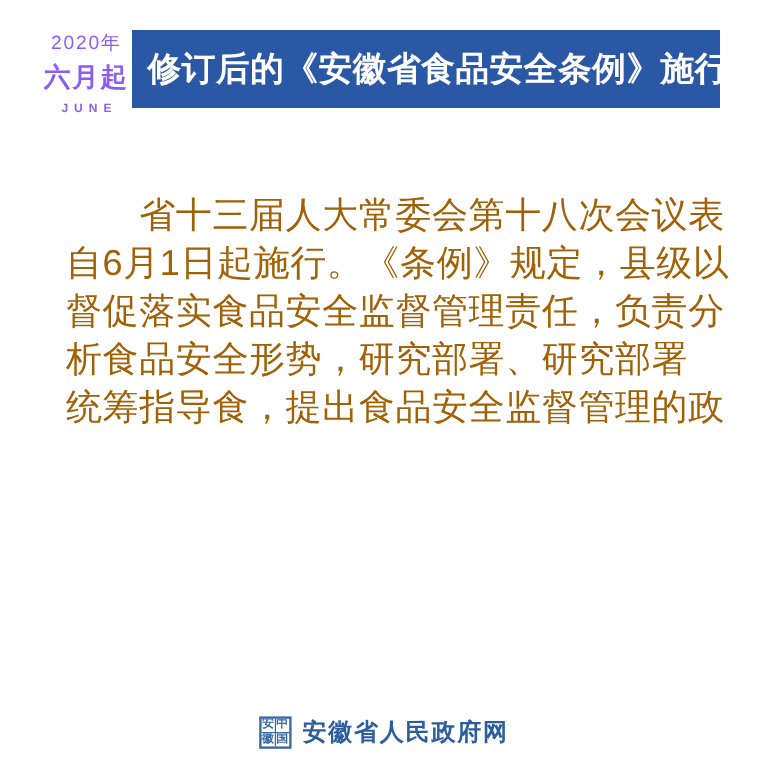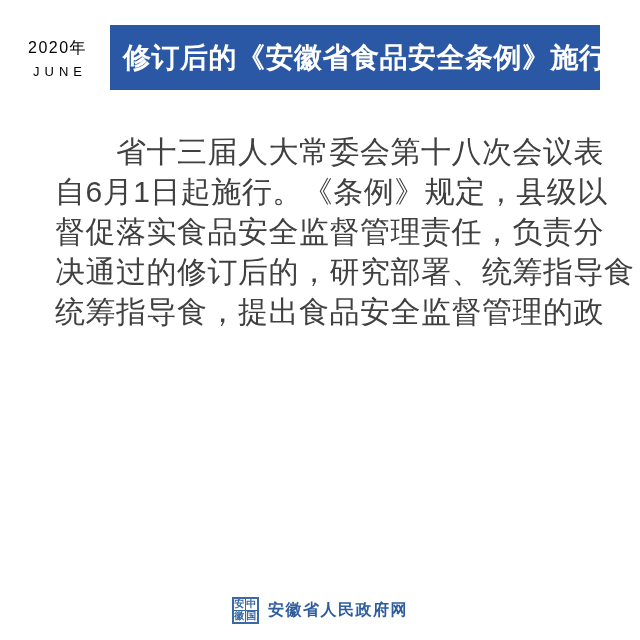--- a/index.html
+++ b/index.html
@@ -13,40 +13,41 @@
     height: 640px;
     background: #ffffff;
     overflow: hidden;
     font-family: "Liberation Sans", sans-serif;
   }
 
   
   .date-block {
     position: absolute;
     left: 28px;
-    top: 38px;
+    top: 26px;
     width: 88px;
-    color: #000000;
+    text-align: center;
+    color: #8b5cf6;
   }
   .date-year {
     font-size: 16px;
     letter-spacing: 1.5px;
     font-weight: 400;
     white-space: nowrap;
   }
   .date-month {
     font-size: 22px;
     font-weight: 700;
     letter-spacing: 1.5px;
     margin-top: 3px;
     white-space: nowrap;
   }
   .date-en {
-    font-size: 13px;
-    font-weight: 400;
+    font-size: 10px;
+    font-weight: 700;
     letter-spacing: 5px;
     padding-left: 5px; 
     margin-top: 5px;
     white-space: nowrap;
   }
 
   
   .banner {
     position: absolute;
     left: 110px;
@@ -64,23 +65,23 @@
     font-size: 28px;
     font-weight: 700;
     letter-spacing: 0.5px;
     white-space: nowrap;
   }
 
   
   .body-text {
     position: absolute;
     left: 55px;
-    top: 132px;
+    top: 160px;
     width: 575px;
-    color: #404040;
+    color: #a16207;
     font-size: 30px;
     line-height: 40px;
     letter-spacing: 0.5px;
     font-weight: 400;
   }
   .body-line {
     height: 40px;
     white-space: nowrap;
   }
   .body-line.indent {
@@ -117,45 +118,46 @@
     line-height: 1;
     color: #3a69a4;
     font-weight: 700;
     overflow: hidden;
   }
   .seal-cell.tl { border-right: 1px solid #3a69a4; border-bottom: 1px solid #3a69a4; }
   .seal-cell.tr { border-bottom: 1px solid #3a69a4; }
   .seal-cell.bl { border-right: 1px solid #3a69a4; }
   .site-name {
     color: #2e5d9e;
-    font-size: 16px;
+    font-size: 20px;
     font-weight: 600;
     letter-spacing: 1.5px;
     white-space: nowrap;
   }
 </style>
 </head>
 <body>
 
 <div class="page">
 
   <div class="date-block">
     <div class="date-year">2020年</div>
+    <div class="date-month">六月起</div>
     <div class="date-en">JUNE</div>
   </div>
 
   <div class="banner">
     <span class="banner-title">修订后的《安徽省食品安全条例》施行</span>
   </div>
 
   <div class="body-text">
     <div class="body-line indent">省十三届人大常委会第十八次会议表</div>
     <div class="body-line">自6月1日起施行。《条例》规定，县级以</div>
     <div class="body-line">督促落实食品安全监督管理责任，负责分</div>
-    <div class="body-line">决通过的修订后的，研究部署、统筹指导食</div>
+    <div class="body-line">析食品安全形势，研究部署、研究部署</div>
     <div class="body-line">统筹指导食，提出食品安全监督管理的政</div>
   </div>
 
   <div class="footer">
     <div class="seal">
       <span class="seal-cell tl">安</span>
       <span class="seal-cell tr">中</span>
       <span class="seal-cell bl">徽</span>
       <span class="seal-cell br">国</span>
     </div>

